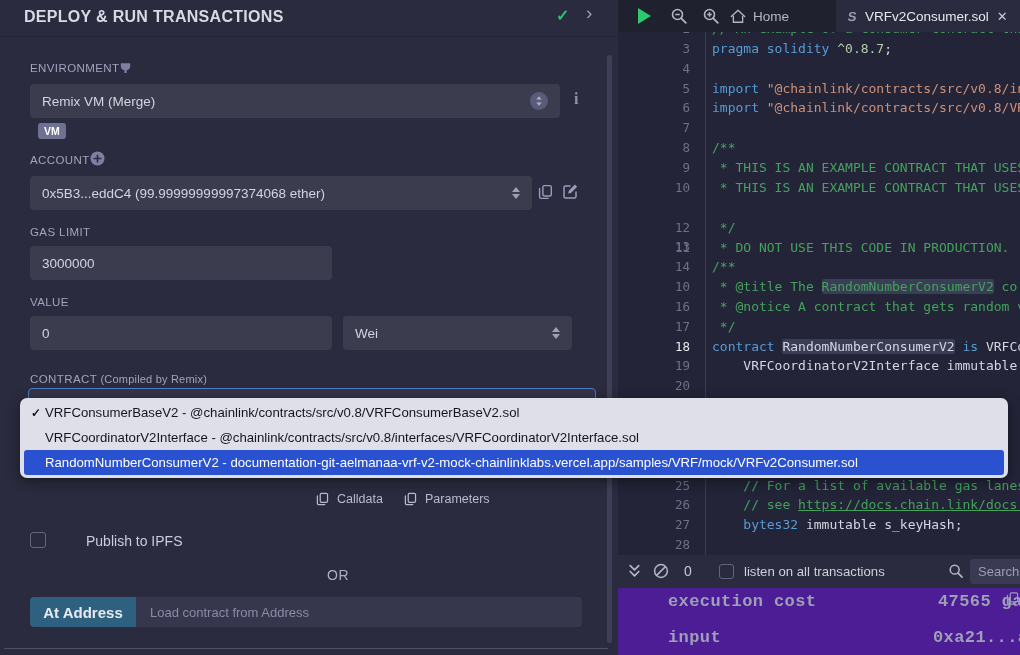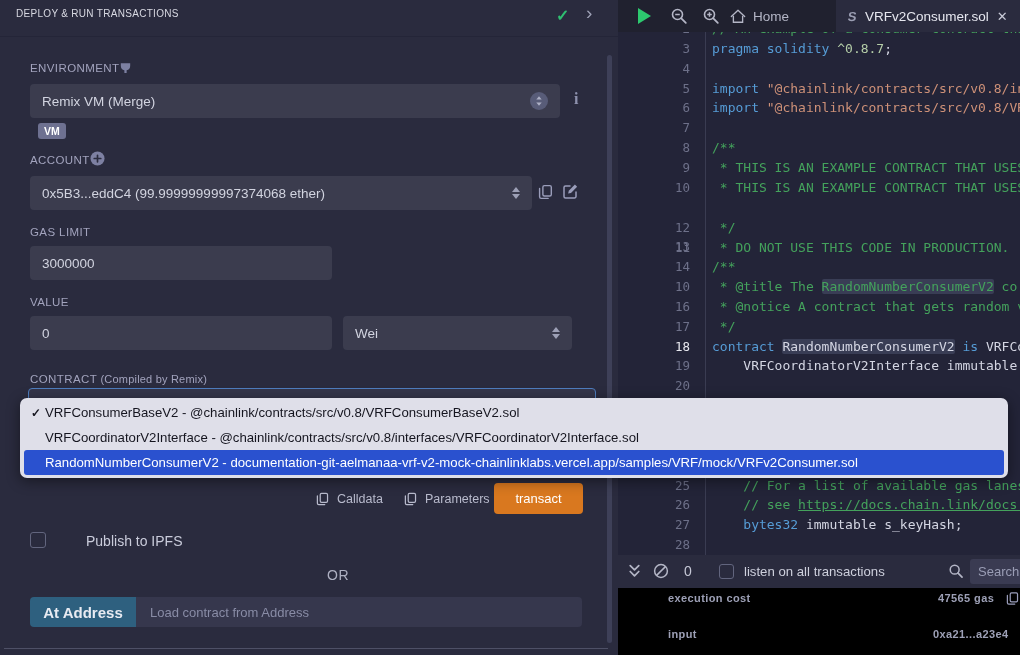--- a/index.html
+++ b/index.html
@@ -1,21 +1,21 @@
 <!DOCTYPE html>
 <html><head>
 <meta charset="utf-8">
 <style>
   html,body{margin:0;padding:0;background:#15161f;}
   .screen{position:relative;width:1020px;height:655px;overflow:hidden;
           background:#232438;font-family:"Liberation Sans",sans-serif;
           -webkit-font-smoothing:antialiased;}
   
   .left{position:absolute;left:0;top:0;width:618px;height:655px;background:#2a2b3e;}
-  .panel-title{position:absolute;left:16px;top:8px;font-size:10px;color:#d8d9e2;letter-spacing:.3px;font-weight:400;}
+  .panel-title{position:absolute;left:24px;top:8px;font-size:16px;color:#d8d9e2;letter-spacing:.3px;font-weight:700;}
   .hdr-check{position:absolute;left:556px;top:6px;font-size:16px;font-weight:700;color:#2fbf71;}
   .hdr-chev{position:absolute;left:586px;top:2px;font-size:19px;color:#9da0b5;}
   .hdr-div{position:absolute;left:0;top:36px;width:618px;height:1px;background:#242538;}
   .lbl{position:absolute;font-size:11.5px;color:#a2a3bd;letter-spacing:.4px;}
   .sublbl{font-size:11px;color:#a2a3bd;letter-spacing:.2px;}
   .ctl{position:absolute;background:#3b3c4e;border-radius:4px;color:#d2d4e0;
        font-size:13.5px;display:flex;align-items:center;padding:0 12px;box-sizing:border-box;}
   .ctl .grow{flex:1;overflow:hidden;white-space:nowrap;}
   input.ctl{border:none;outline:none;font-family:"Liberation Sans",sans-serif;}
   input.ctl::placeholder{color:#898ca6;}
@@ -72,22 +72,22 @@
   .tk-num{color:#b5cea8}.tk-pl{color:#d4d6e3}
   .tk-plhl{color:#d4d6e3;background:rgba(115,125,160,.28);border-radius:2px;}
   .tk-link{color:#44a25c;text-decoration:underline}
   
   .termbar{position:absolute;left:618px;top:555px;width:402px;height:33px;background:#2a2b3e;z-index:6;}
   .term-count{position:absolute;left:66px;top:8px;font-size:14px;color:#c6c8d6;}
   .term-listen{position:absolute;left:126px;top:9px;font-size:13.2px;color:#ced0dd;}
   .term-search{position:absolute;left:352px;top:4px;width:50px;height:25px;background:#3a3b52;border:none;outline:none;
                border-radius:3px 0 0 3px;color:#c6c8d6;font-size:13px;padding:0 0 0 8px;font-family:"Liberation Sans",sans-serif;}
   .term-search::placeholder{color:#9a9db5;}
-  .termbody{position:absolute;left:618px;top:588px;width:402px;height:67px;background:#000000;
-            font-family:Liberation Sans, sans-serif;font-weight:700;font-size:11px;color:#9da0b6;overflow:hidden;}
+  .termbody{position:absolute;left:618px;top:588px;width:402px;height:67px;background:#4c1d95;
+            font-family:Liberation Mono, monospace;font-weight:700;font-size:17px;color:#9da0b6;overflow:hidden;}
   .t-row{position:absolute;left:0;width:100%;height:14px;}
   .t-key{position:absolute;left:50px;letter-spacing:.4px;}
   .t-val{position:absolute;white-space:nowrap;letter-spacing:.4px;}
 </style>
 </head>
 <body>
 
 <div class="screen">
 
   <div class="left">
@@ -154,21 +154,20 @@
     <svg class="icon-abs" style="left:316px;top:492px;" width="13" height="14" viewBox="0 0 16 16">
       <rect x="5.2" y="1.2" width="9" height="11" rx="1.6" fill="none" stroke="#b9bbcd" stroke-width="1.5"></rect>
       <path d="M10.8 14.8H3.4A1.7 1.7 0 0 1 1.7 13.1V4.2" fill="none" stroke="#b9bbcd" stroke-width="1.5" stroke-linecap="round"></path>
     </svg>
     <div class="act-lbl" style="left:337px;top:492px;">Calldata</div>
     <svg class="icon-abs" style="left:404px;top:492px;" width="13" height="14" viewBox="0 0 16 16">
       <rect x="5.2" y="1.2" width="9" height="11" rx="1.6" fill="none" stroke="#b9bbcd" stroke-width="1.5"></rect>
       <path d="M10.8 14.8H3.4A1.7 1.7 0 0 1 1.7 13.1V4.2" fill="none" stroke="#b9bbcd" stroke-width="1.5" stroke-linecap="round"></path>
     </svg>
     <div class="act-lbl" style="left:425px;top:492px;">Parameters</div>
-    <div class="btn-transact">transact</div>
 
     <div class="chkbox" style="left:30px;top:532px;"></div>
     <div class="publish-lbl">Publish to IPFS</div>
 
     <div class="or-lbl">OR</div>
 
     <div class="btn-ataddr">At Address</div>
     <input class="ctl ataddr-input" placeholder="Load contract from Address" style="">
 
     <div class="bottom-div"></div>

